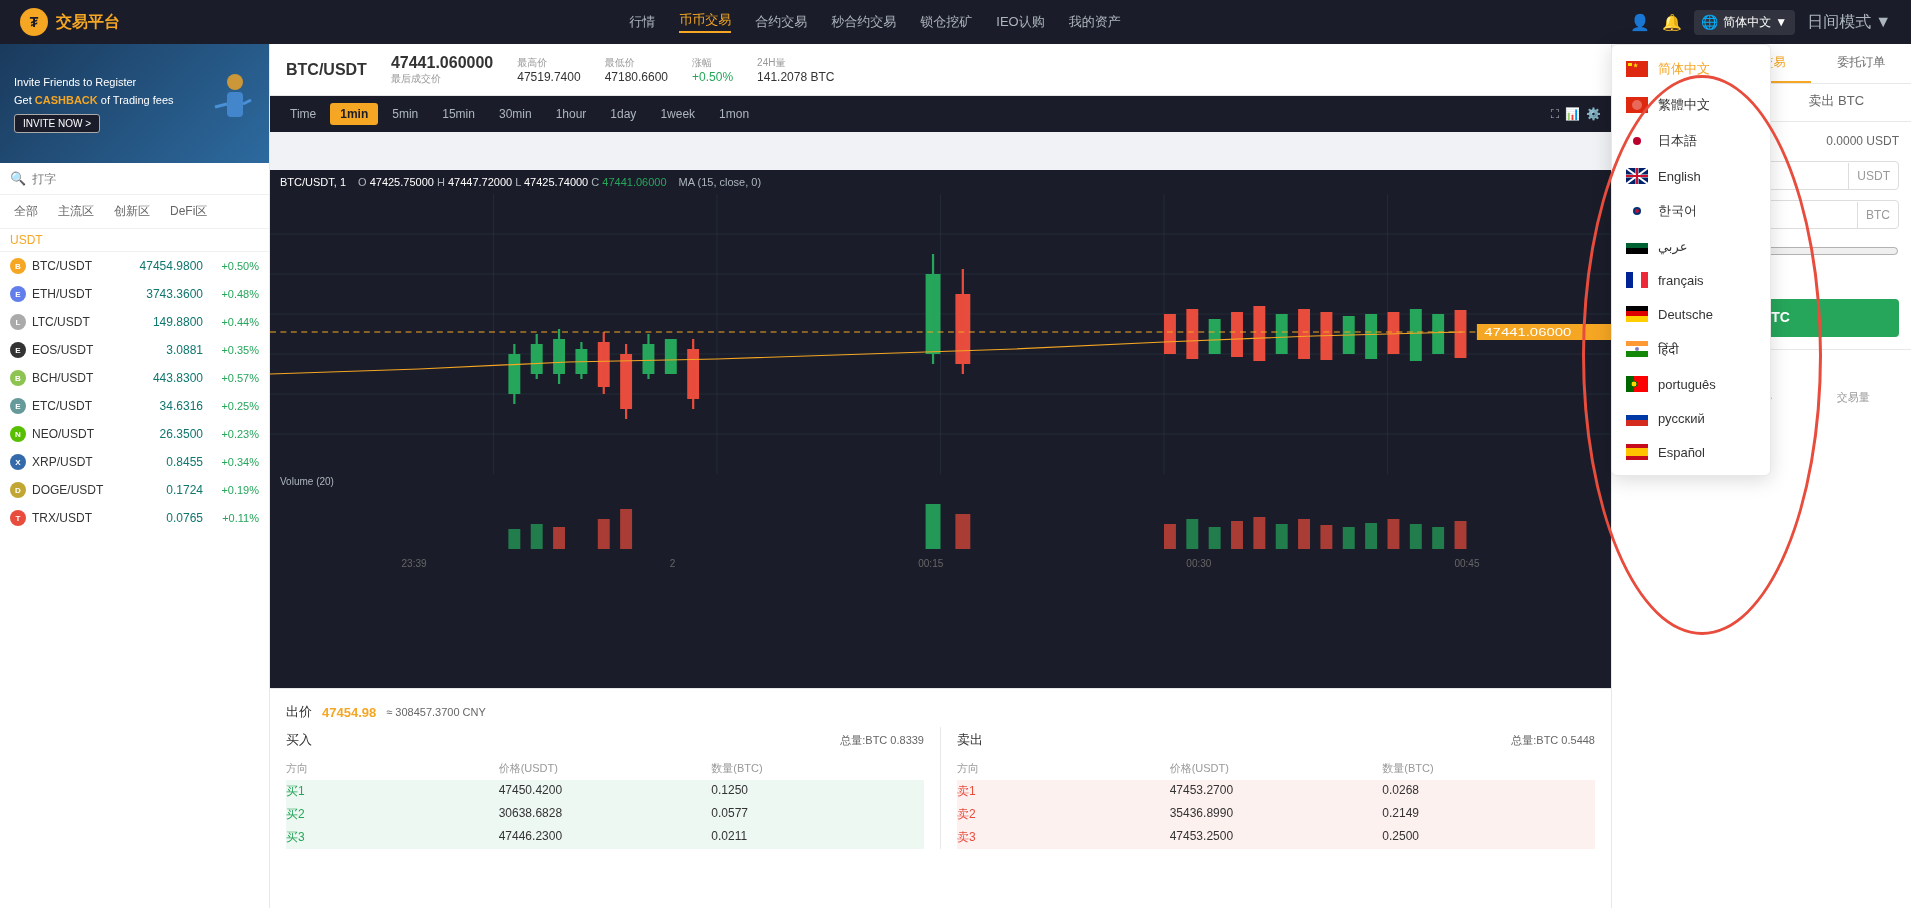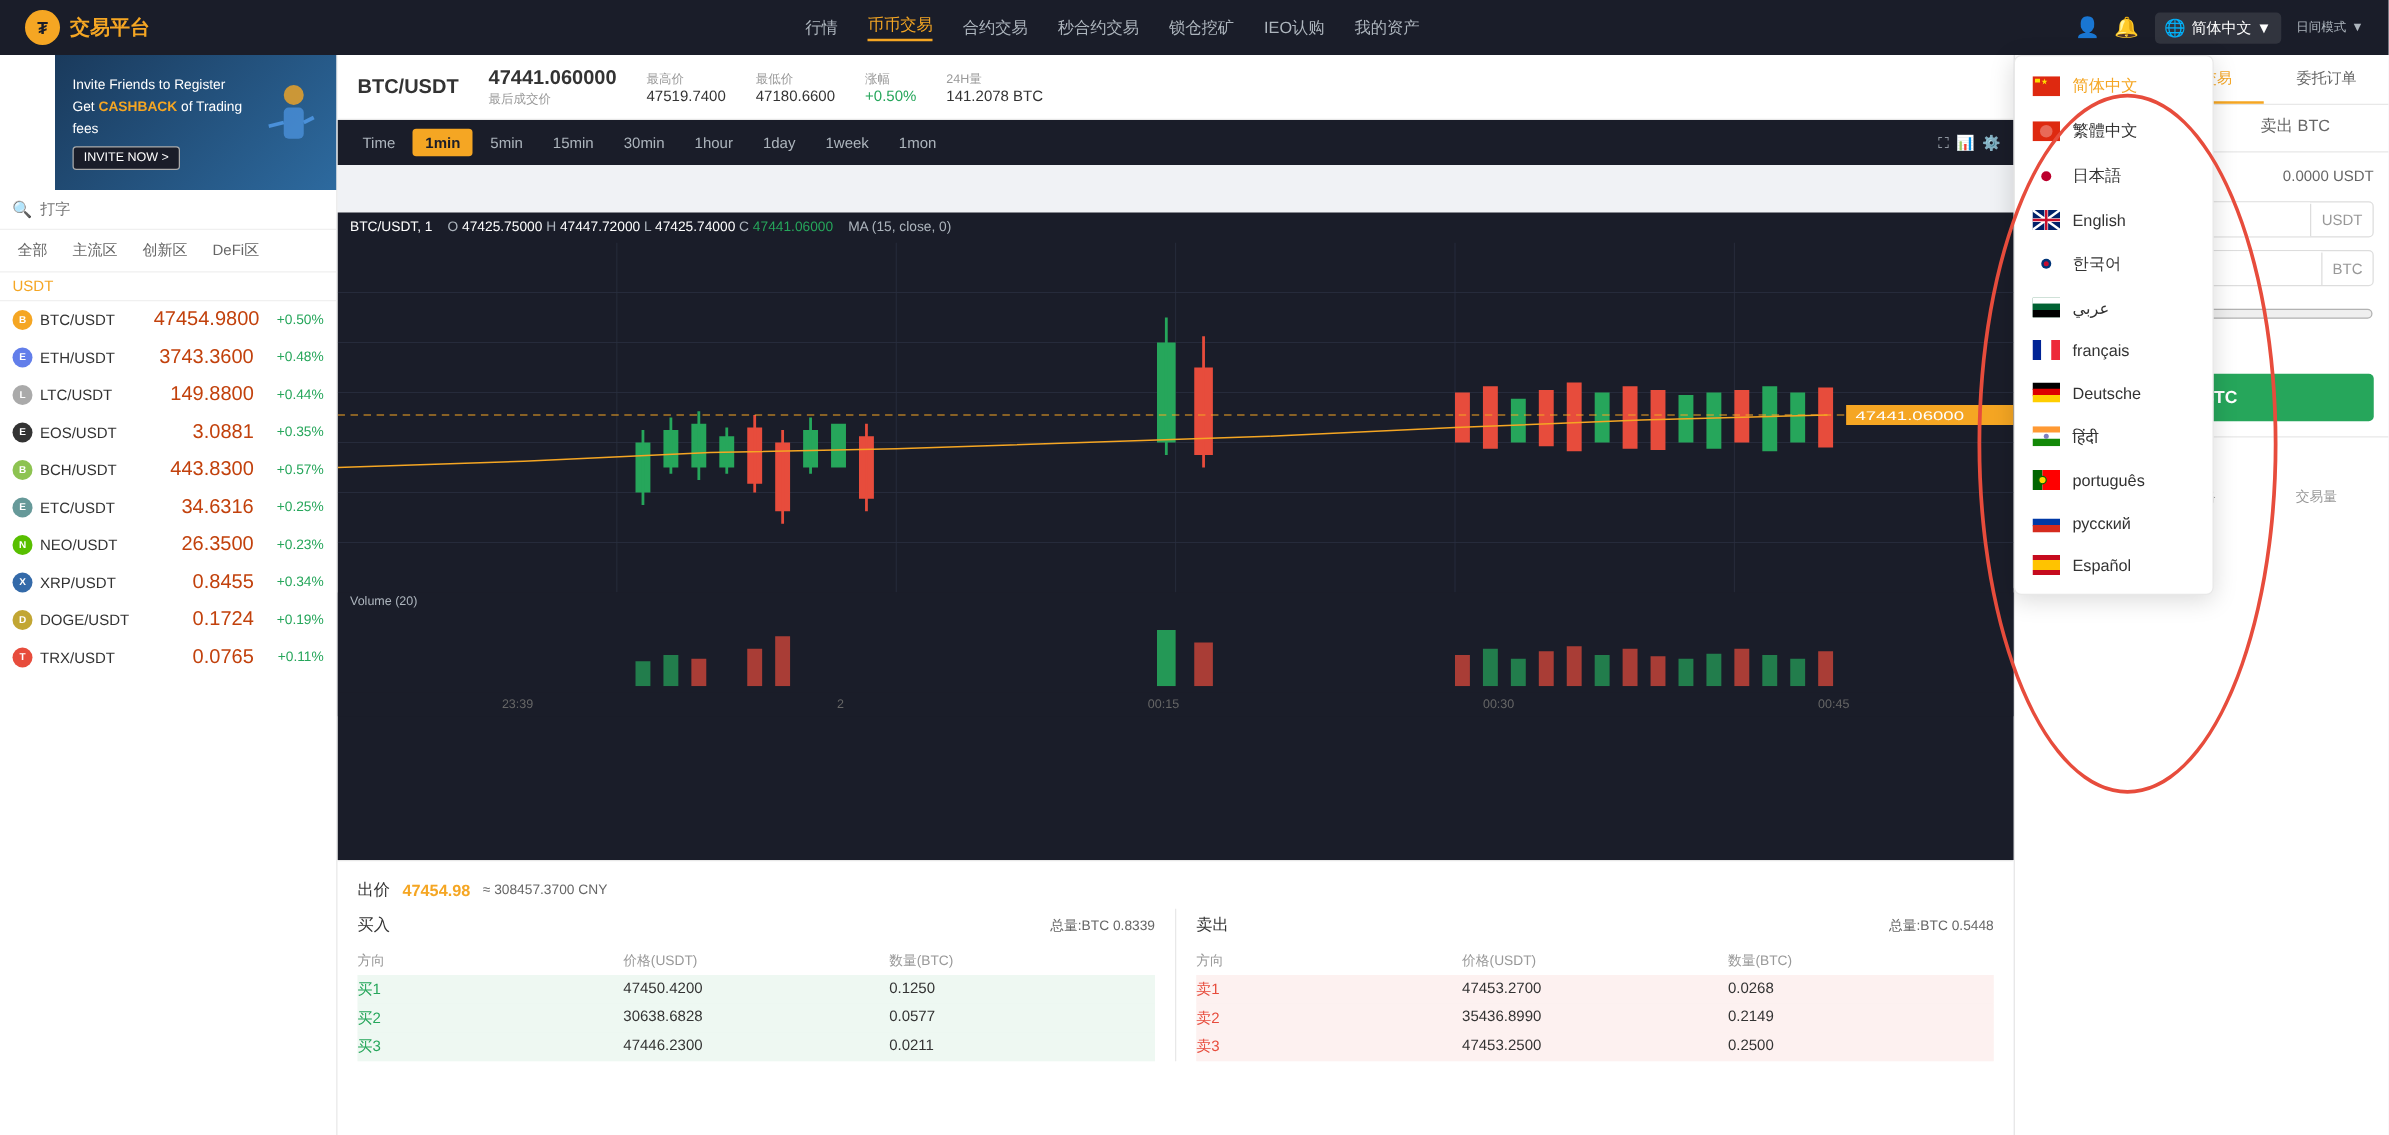--- a/index.html
+++ b/index.html
@@ -7,47 +7,47 @@
 
     
     .header { background: #1a1d29; height: 44px; display: flex; align-items: center; padding: 0 20px; gap: 30px; position: relative; z-index: 100; }
     .header-logo { display: flex; align-items: center; gap: 8px; color: #f5a623; font-size: 16px; font-weight: bold; }
     .header-logo-icon { width: 28px; height: 28px; background: #f5a623; border-radius: 50%; display: flex; align-items: center; justify-content: center; color: #1a1d29; font-weight: bold; font-size: 14px; }
     .header-nav { display: flex; align-items: center; gap: 24px; flex: 1; justify-content: center; }
     .header-nav a { color: #adb5bd; font-size: 13px; cursor: pointer; text-decoration: none; }
     .header-nav a.active { color: #f5a623; border-bottom: 2px solid #f5a623; padding-bottom: 2px; }
     .header-right { display: flex; align-items: center; gap: 12px; }
     .header-right .lang-btn { color: #fff; font-size: 12px; cursor: pointer; display: flex; align-items: center; gap: 4px; padding: 4px 8px; background: rgba(255,255,255,0.1); border-radius: 4px; }
-    .header-right .mode-btn { color: #adb5bd; font-size: 10px; cursor: pointer; display: flex; align-items: center; gap: 4px; }
+    .header-right .mode-btn { color: #adb5bd; font-size: 16px; cursor: pointer; display: flex; align-items: center; gap: 4px; }
     .header-right .icon-btn { color: #adb5bd; cursor: pointer; font-size: 16px; }
 
     
     .main { display: flex; height: calc(908px - 44px); }
 
     
     .sidebar { width: 270px; background: #fff; border-right: 1px solid #e8e8e8; display: flex; flex-direction: column; flex-shrink: 0; }
-    .sidebar-banner { background: linear-gradient(135deg, #1a3a5c 0%, #2d6a9f 100%); padding: 16px 14px; display: flex; align-items: center; gap: 6px; min-height: 80px; margin-left: 44px; }
+    .sidebar-banner { background: linear-gradient(135deg, #1a3a5c 0%, #2d6a9f 100%); padding: 28px 14px; display: flex; align-items: center; gap: 6px; min-height: 80px; }
     .banner-text { color: #fff; font-size: 11px; line-height: 1.6; }
     .banner-text .cashback { color: #f5a623; font-weight: bold; }
     .banner-invite-btn { background: #1a1d29; color: #fff; border: 1px solid #aaa; font-size: 10px; padding: 3px 8px; border-radius: 3px; cursor: pointer; white-space: nowrap; margin-top: 4px; display: inline-block; }
     .banner-illustration { margin-left: auto; width: 50px; }
 
     .search-box { padding: 8px 10px; border-bottom: 1px solid #f0f0f0; display: flex; align-items: center; gap: 6px; }
     .search-box input { border: none; outline: none; font-size: 12px; flex: 1; color: #333; }
     .search-icon { color: #999; font-size: 13px; }
 
     .market-tabs { display: flex; padding: 6px 10px; gap: 12px; border-bottom: 1px solid #f0f0f0; }
     .market-tab { color: #666; cursor: pointer; font-size: 12px; padding: 2px 4px; }
     .usdt-label { color: #f5a623; font-size: 12px; padding: 4px 10px; border-bottom: 1px solid #f0f0f0; }
 
     .coin-list { flex: 1; overflow-y: auto; }
     .coin-row { display: flex; align-items: center; padding: 6px 10px; cursor: pointer; gap: 6px; }
     .coin-icon { width: 16px; height: 16px; border-radius: 50%; display: flex; align-items: center; justify-content: center; font-size: 8px; font-weight: bold; flex-shrink: 0; }
     .coin-name { flex: 1; font-size: 12px; color: #333; font-weight: 500; }
-    .coin-price { font-size: 16px; color: #c2410c; width: 80px; text-align: right; }
+    .coin-price { font-size: 12px; color: #0f766e; width: 80px; text-align: right; }
     .coin-change { font-size: 11px; width: 50px; text-align: right; }
     .coin-change.up { color: #26a65b; }
 
     
     .center { flex: 1; display: flex; flex-direction: column; overflow: hidden; }
     .ticker-bar { background: #fff; padding: 8px 16px; display: flex; align-items: center; gap: 24px; border-bottom: 1px solid #e8e8e8; min-height: 52px; }
     .ticker-stat { display: flex; flex-direction: column; }
     .ticker-stat-label { font-size: 10px; color: #999; }
     .ticker-stat-value { font-size: 12px; color: #333; }
     .ticker-stat-value.up { color: #26a65b; }

